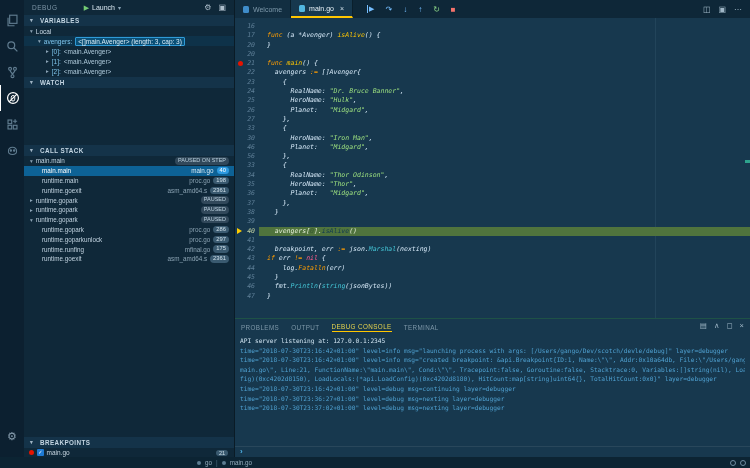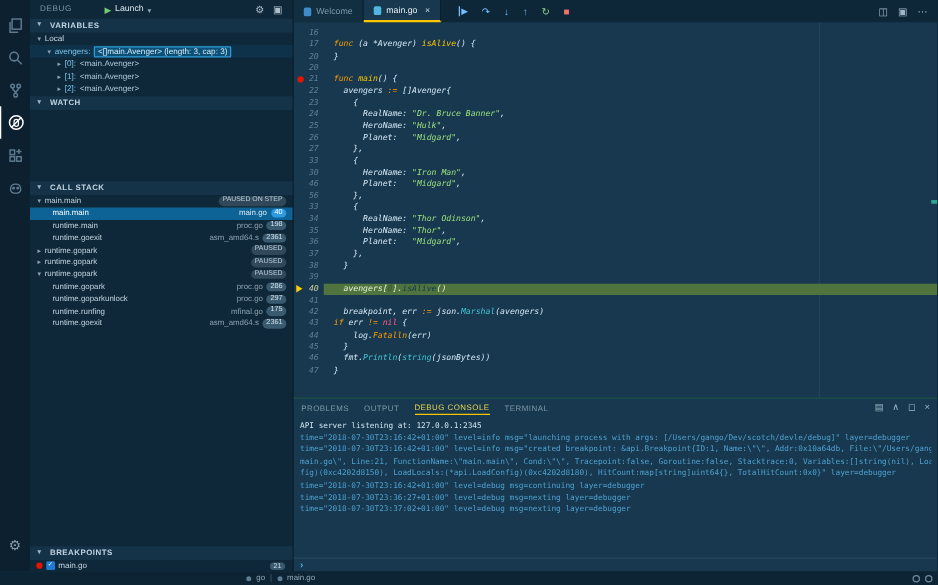--- a/index.html
+++ b/index.html
@@ -432,21 +432,21 @@
         <div class="cl cur">
           <div class="gut"><span class="curarrow"></span><span class="lnum">40</span></div>
           <div class="ctw"><span class="tk-cur">  avengers[</span><span class="tk-curdim">0</span><span class="tk-cur">].</span><span class="tk-curfn">isAlive</span><span class="tk-cur">()</span></div>
         </div>
         <div class="cl">
           <div class="gut"><span class="lnum">41</span></div>
           <div class="ctw"></div>
         </div>
         <div class="cl">
           <div class="gut"><span class="lnum">42</span></div>
-          <div class="ctw"><span class="tk-id">  breakpoint, err </span><span class="tk-kw">:=</span><span class="tk-id"> json.</span><span class="tk-bi">Marshal</span><span class="tk-id">(avengers)</span></div>
+          <div class="ctw"><span class="tk-id">  breakpoint, err </span><span class="tk-kw">:=</span><span class="tk-id"> json.</span><span class="tk-bi">Marshal</span><span class="tk-id">(nexting)</span></div>
         </div>
         <div class="cl">
           <div class="gut"><span class="lnum">43</span></div>
           <div class="ctw"><span class="tk-kw">if</span><span class="tk-id"> err </span><span class="tk-kw">!=</span><span class="tk-id"> </span><span class="tk-bool">nil</span><span class="tk-id"> {</span></div>
         </div>
         <div class="cl">
           <div class="gut"><span class="lnum">44</span></div>
           <div class="ctw"><span class="tk-id">    log.</span><span class="tk-kw">Fatalln</span><span class="tk-id">(err)</span></div>
         </div>
         <div class="cl">

